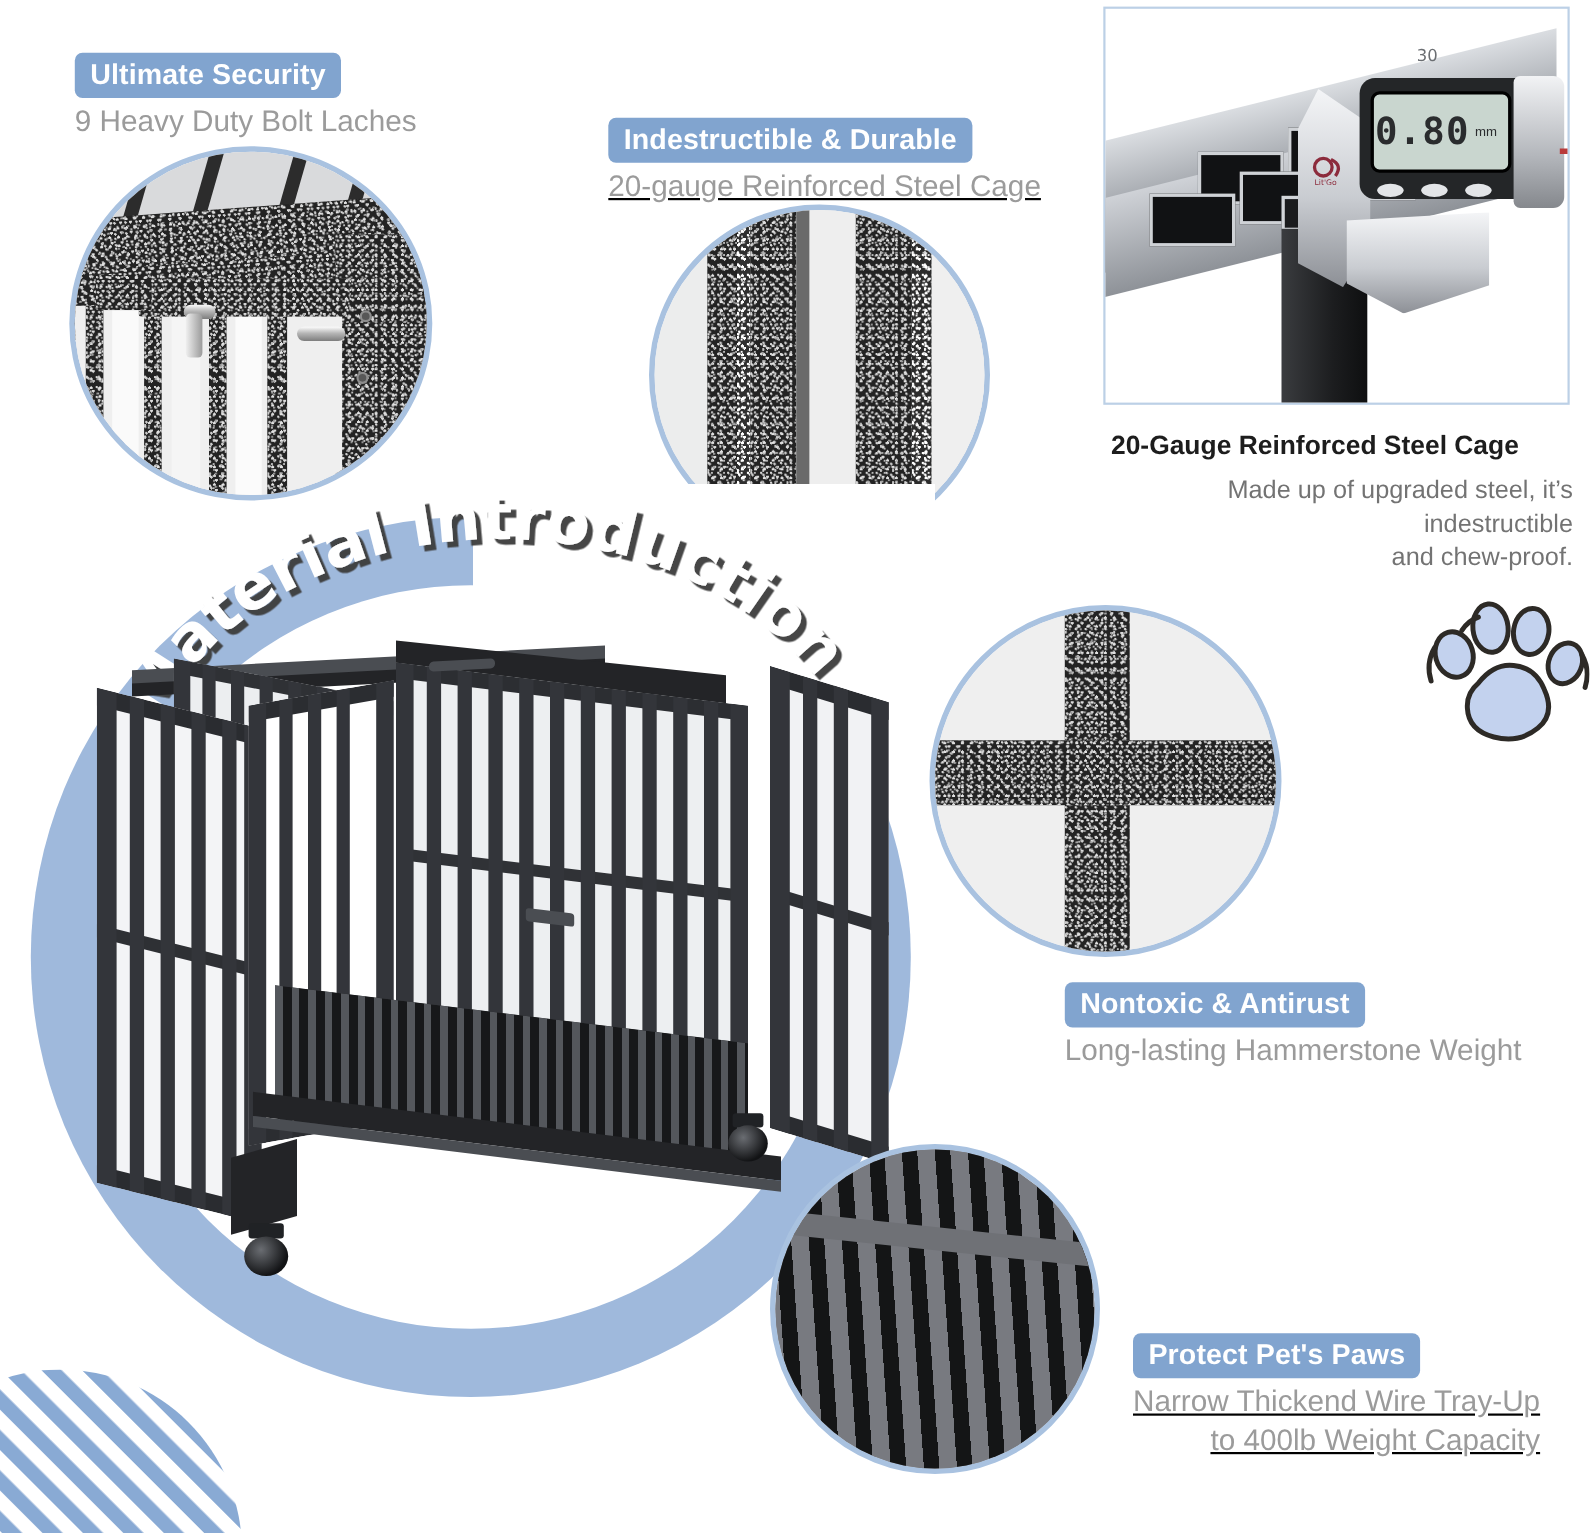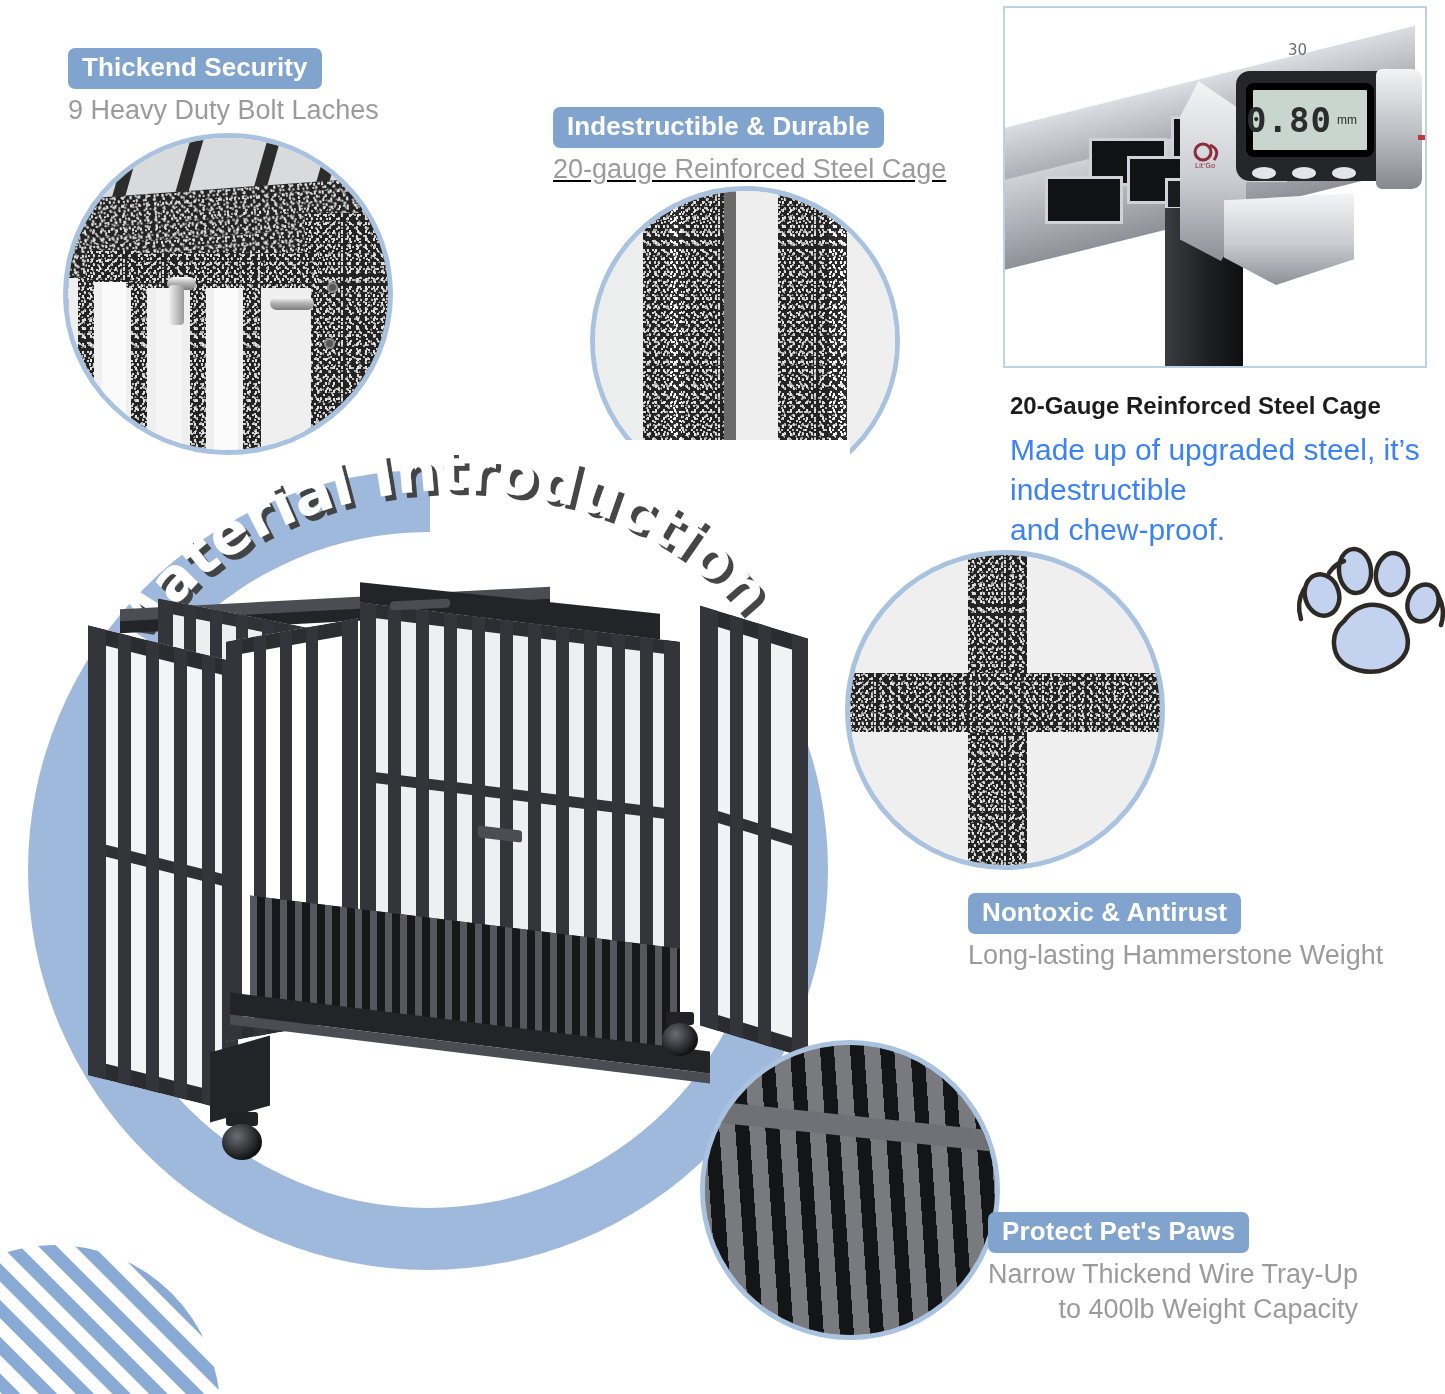--- a/index.html
+++ b/index.html
@@ -32,23 +32,24 @@
     margin-top:4px;
   }
   .blk-title {
     color:#1d1d1d;
     font-weight:bold;
     font-size:24px;
     line-height:1.3;
     white-space:nowrap;
   }
   .blk-body {
-    color:#3b82f6;
-    font-size:30px;
+    color:#737373;
+    font-size:23px;
     line-height:1.33;
+    text-align:right;
   }
 
   
   .bubble {
     position:absolute;
     border-radius:50%;
     border:5px solid #a9c2e0;
     overflow:hidden;
     background:#f2f3f5;
   }
@@ -141,39 +142,39 @@
   
   #steel-frame {
     position:absolute; left:1003px; top:6px; width:424px; height:362px;
     border:2px solid #bcd0e6; background:#ffffff; overflow:hidden;
   }
   .tube { position:absolute; }
   .tube-face { position:absolute; background:#111214; border:3px solid #cfd2d6; }
   .caliper-body {
     position:absolute; background:linear-gradient(180deg,#f4f5f7,#c9ccd1 55%,#8d9096);
   }
-  .lcd { position:absolute; background:#c9d6cf; border:7px solid #000000; border-radius:8px;
+  .lcd { position:absolute; background:#c9d6cf; border:3px solid #000000; border-radius:8px;
          display:flex; align-items:center; justify-content:flex-end; padding-right:10px; }
   .lcd span { font-family:"DejaVu Sans Mono", monospace; font-weight:bold;
               font-size:34px; color:#2a2c2e; letter-spacing:1px; }
   .lcd small { font-size:12px; margin-left:5px; color:#2a2c2e; }
 
   
   #paw { position:absolute; left:1292px; top:543px; width:155px; height:132px; }
 
   
   #stripes { position:absolute; left:-110px; top:1245px; width:330px; height:330px; }
 
   .txtblk { position:absolute; }
 </style>
 </head>
 <body>
 
 <div class="txtblk" style="left:68px; top:48px;">
-  <div class="badge">Thickend Security</div>
+  <div class="badge">Ultimate Security</div>
   <div class="sub">9 Heavy Duty Bolt Laches</div>
 </div>
 
 <div class="bubble" id="bubble-latch">
   <div class="inner">
     <div class="latch-bg"></div>
 
     <div class="latch-topbars">
       <i style="left:22%"></i>
         <i style="left:38%"></i>
@@ -422,21 +423,21 @@
 
 <div class="bubble" id="bubble-tray">
   <div class="inner">
     <div class="tr-bg"></div>
     <div style="position:absolute;inset:-12%;transform:rotate(-6deg);
                 background:repeating-linear-gradient(92deg,#787a80 0 16px,#141516 16px 30px);"></div>
     <div class="tr-rail" style="top:72px; transform:rotate(6deg);"></div>
   </div>
 </div>
 
-<div class="txtblk" style="left:988px; top:1212px;">
+<div class="txtblk" style="left:1030px; top:1212px;text-decoration:underline;">
   <div class="badge">Protect Pet's Paws</div>
   <div class="sub">Narrow Thickend Wire Tray-Up</div>
   <div class="sub" style="margin-top:0;text-align:right;">to 400lb Weight Capacity</div>
 </div>
 
 <svg id="paw" viewBox="0 0 155 132">
   <g fill="#c3d2ee" stroke="#2d2a26" stroke-width="4.5" stroke-linejoin="round">
     <ellipse cx="30" cy="52" rx="17" ry="21" transform="rotate(-16 30 52)"></ellipse>
     <ellipse cx="63" cy="28" rx="16" ry="22" transform="rotate(-6 63 28)"></ellipse>
     <ellipse cx="100" cy="31" rx="16" ry="21" transform="rotate(9 100 31)"></ellipse>

